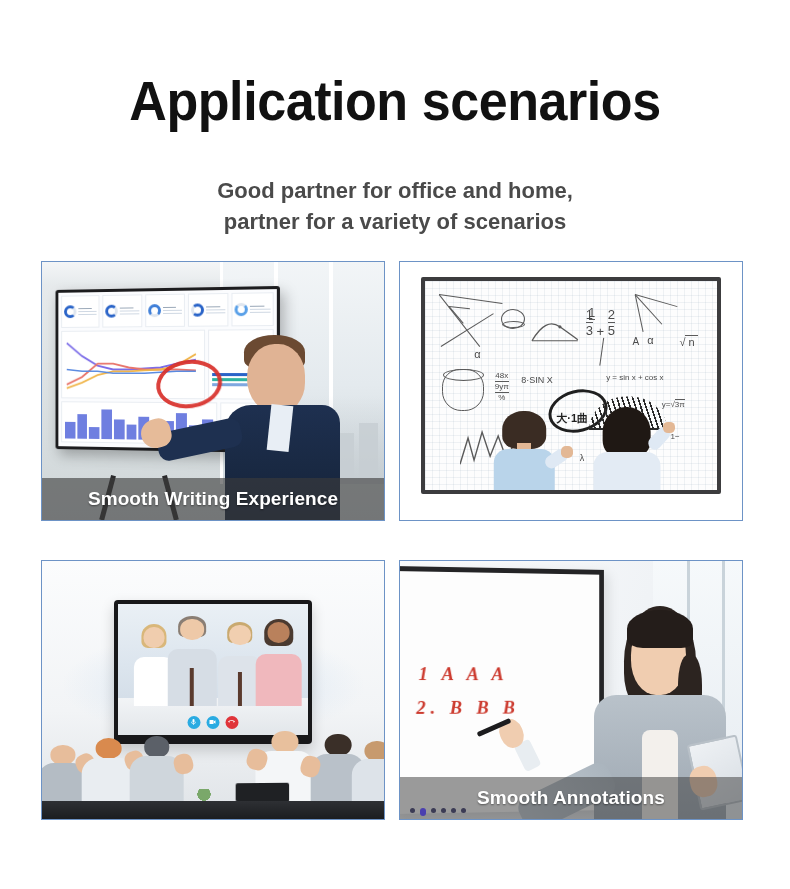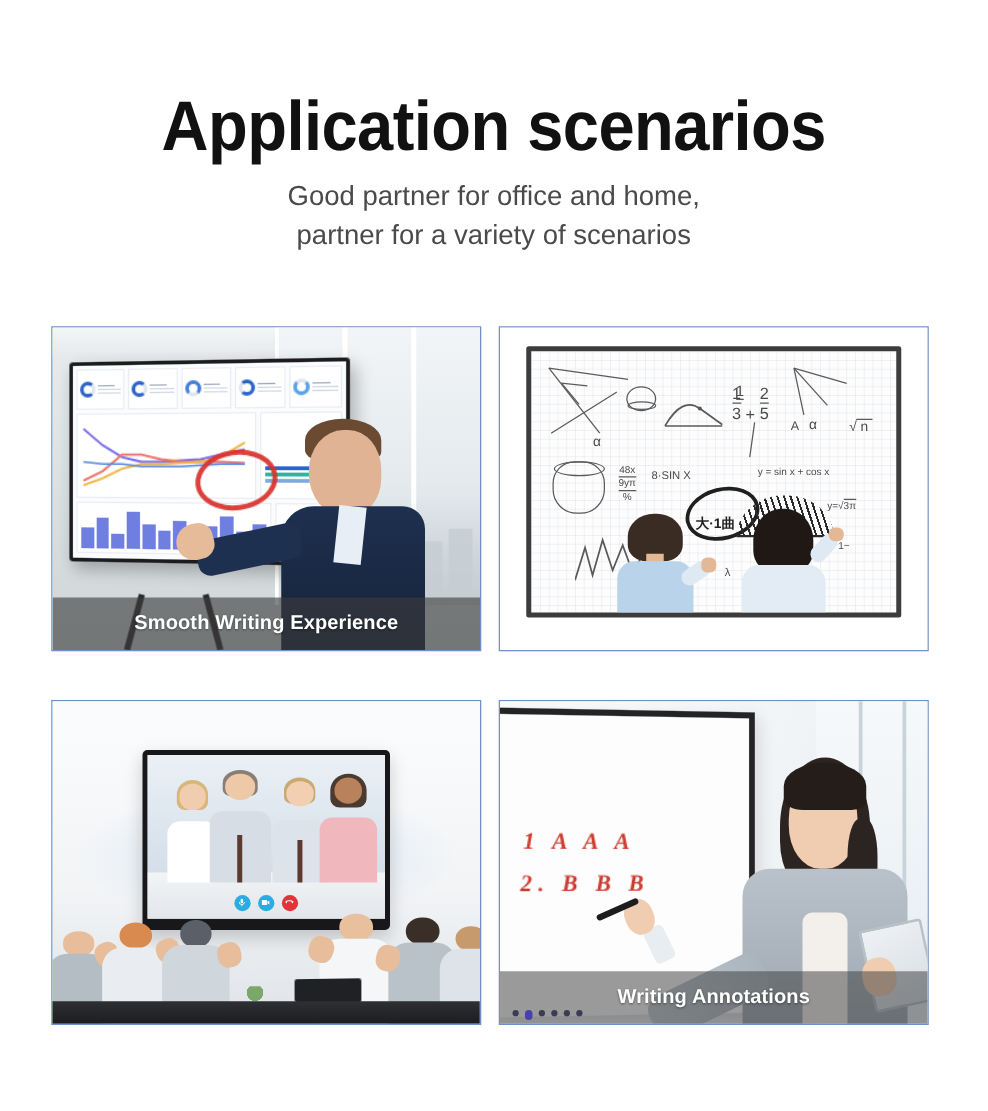--- a/index.html
+++ b/index.html
@@ -30,25 +30,25 @@
     font-family: "Liberation Sans Narrow", "Liberation Sans", sans-serif;
     font-size: 56px;
     font-weight: bold;
     line-height: 1.12;
     letter-spacing: -0.5px;
     color: #111111;
     transform: scaleX(0.93);
   }
 
   .page-subtitle {
-    margin-top: 8px;
+    margin-top: 42px;
     font-size: 22px;
     line-height: 1.42;
     color: #4a4a4a;
-    font-weight: 400;
+    font-weight: 700;
   }
   .page-subtitle .sub-line { display: block; }
 
   
   .card-grid {
     position: absolute;
     left: 41px;
     top: 261px;
     width: 702px;
     display: grid;
@@ -81,21 +81,21 @@
     display: flex;
     align-items: center;
     justify-content: center;
     background: rgba(60, 60, 60, 0.62);
     z-index: 9;
   }
   .card-caption.translucent { background: rgba(55, 55, 55, 0.50); }
 
   .caption-text {
     color: #ffffff;
-    font-size: 16px;
+    font-size: 19px;
     font-weight: bold;
     letter-spacing: 0.1px;
     text-shadow: 0 1px 2px rgba(0,0,0,0.45);
     white-space: nowrap;
   }
 
   
   .s1-bg {
     position: absolute; inset: 0;
     background:
@@ -807,18 +807,18 @@
         <div class="s4-toolbar-dots">
           <i></i>
             <i></i>
             <i></i>
             <i></i>
             <i></i>
             <i></i>
         </div>
       </div>
       <div class="card-caption translucent">
-        <span class="caption-text">Writing Annotations</span>
+        <span class="caption-text">Smooth Annotations</span>
       </div>
     </div>
 
   </div>
 </div>
 
 </body></html>

